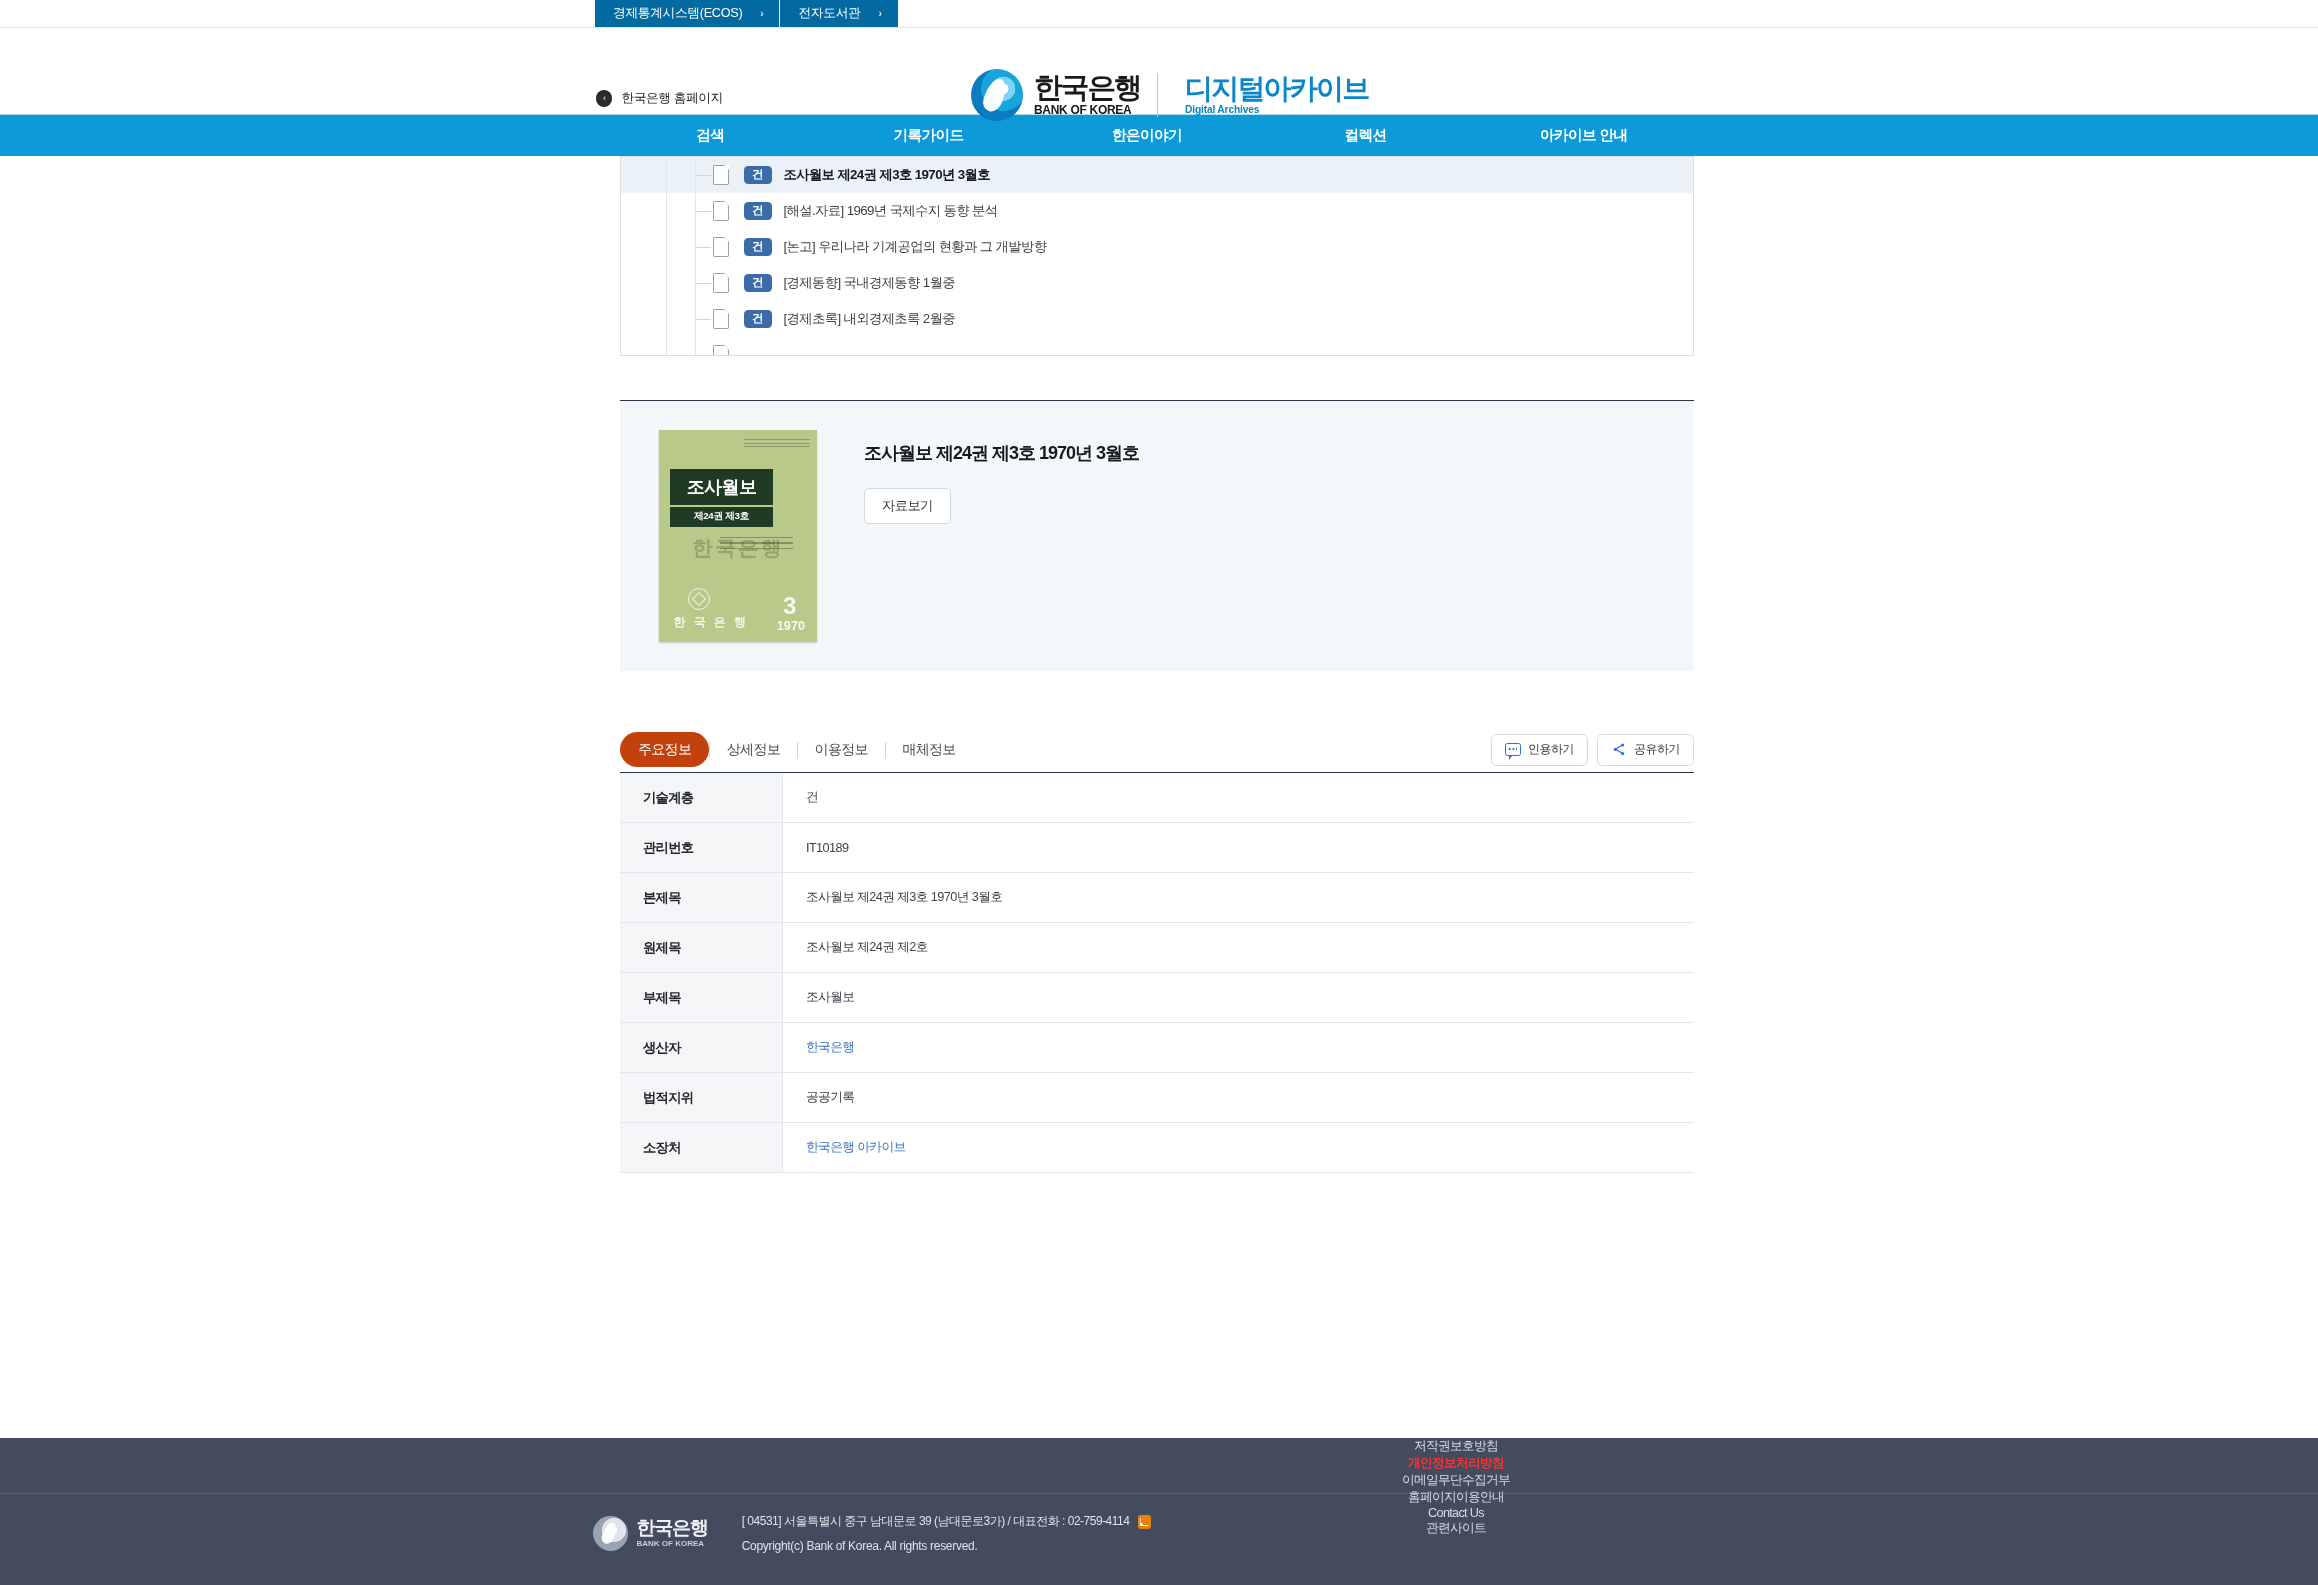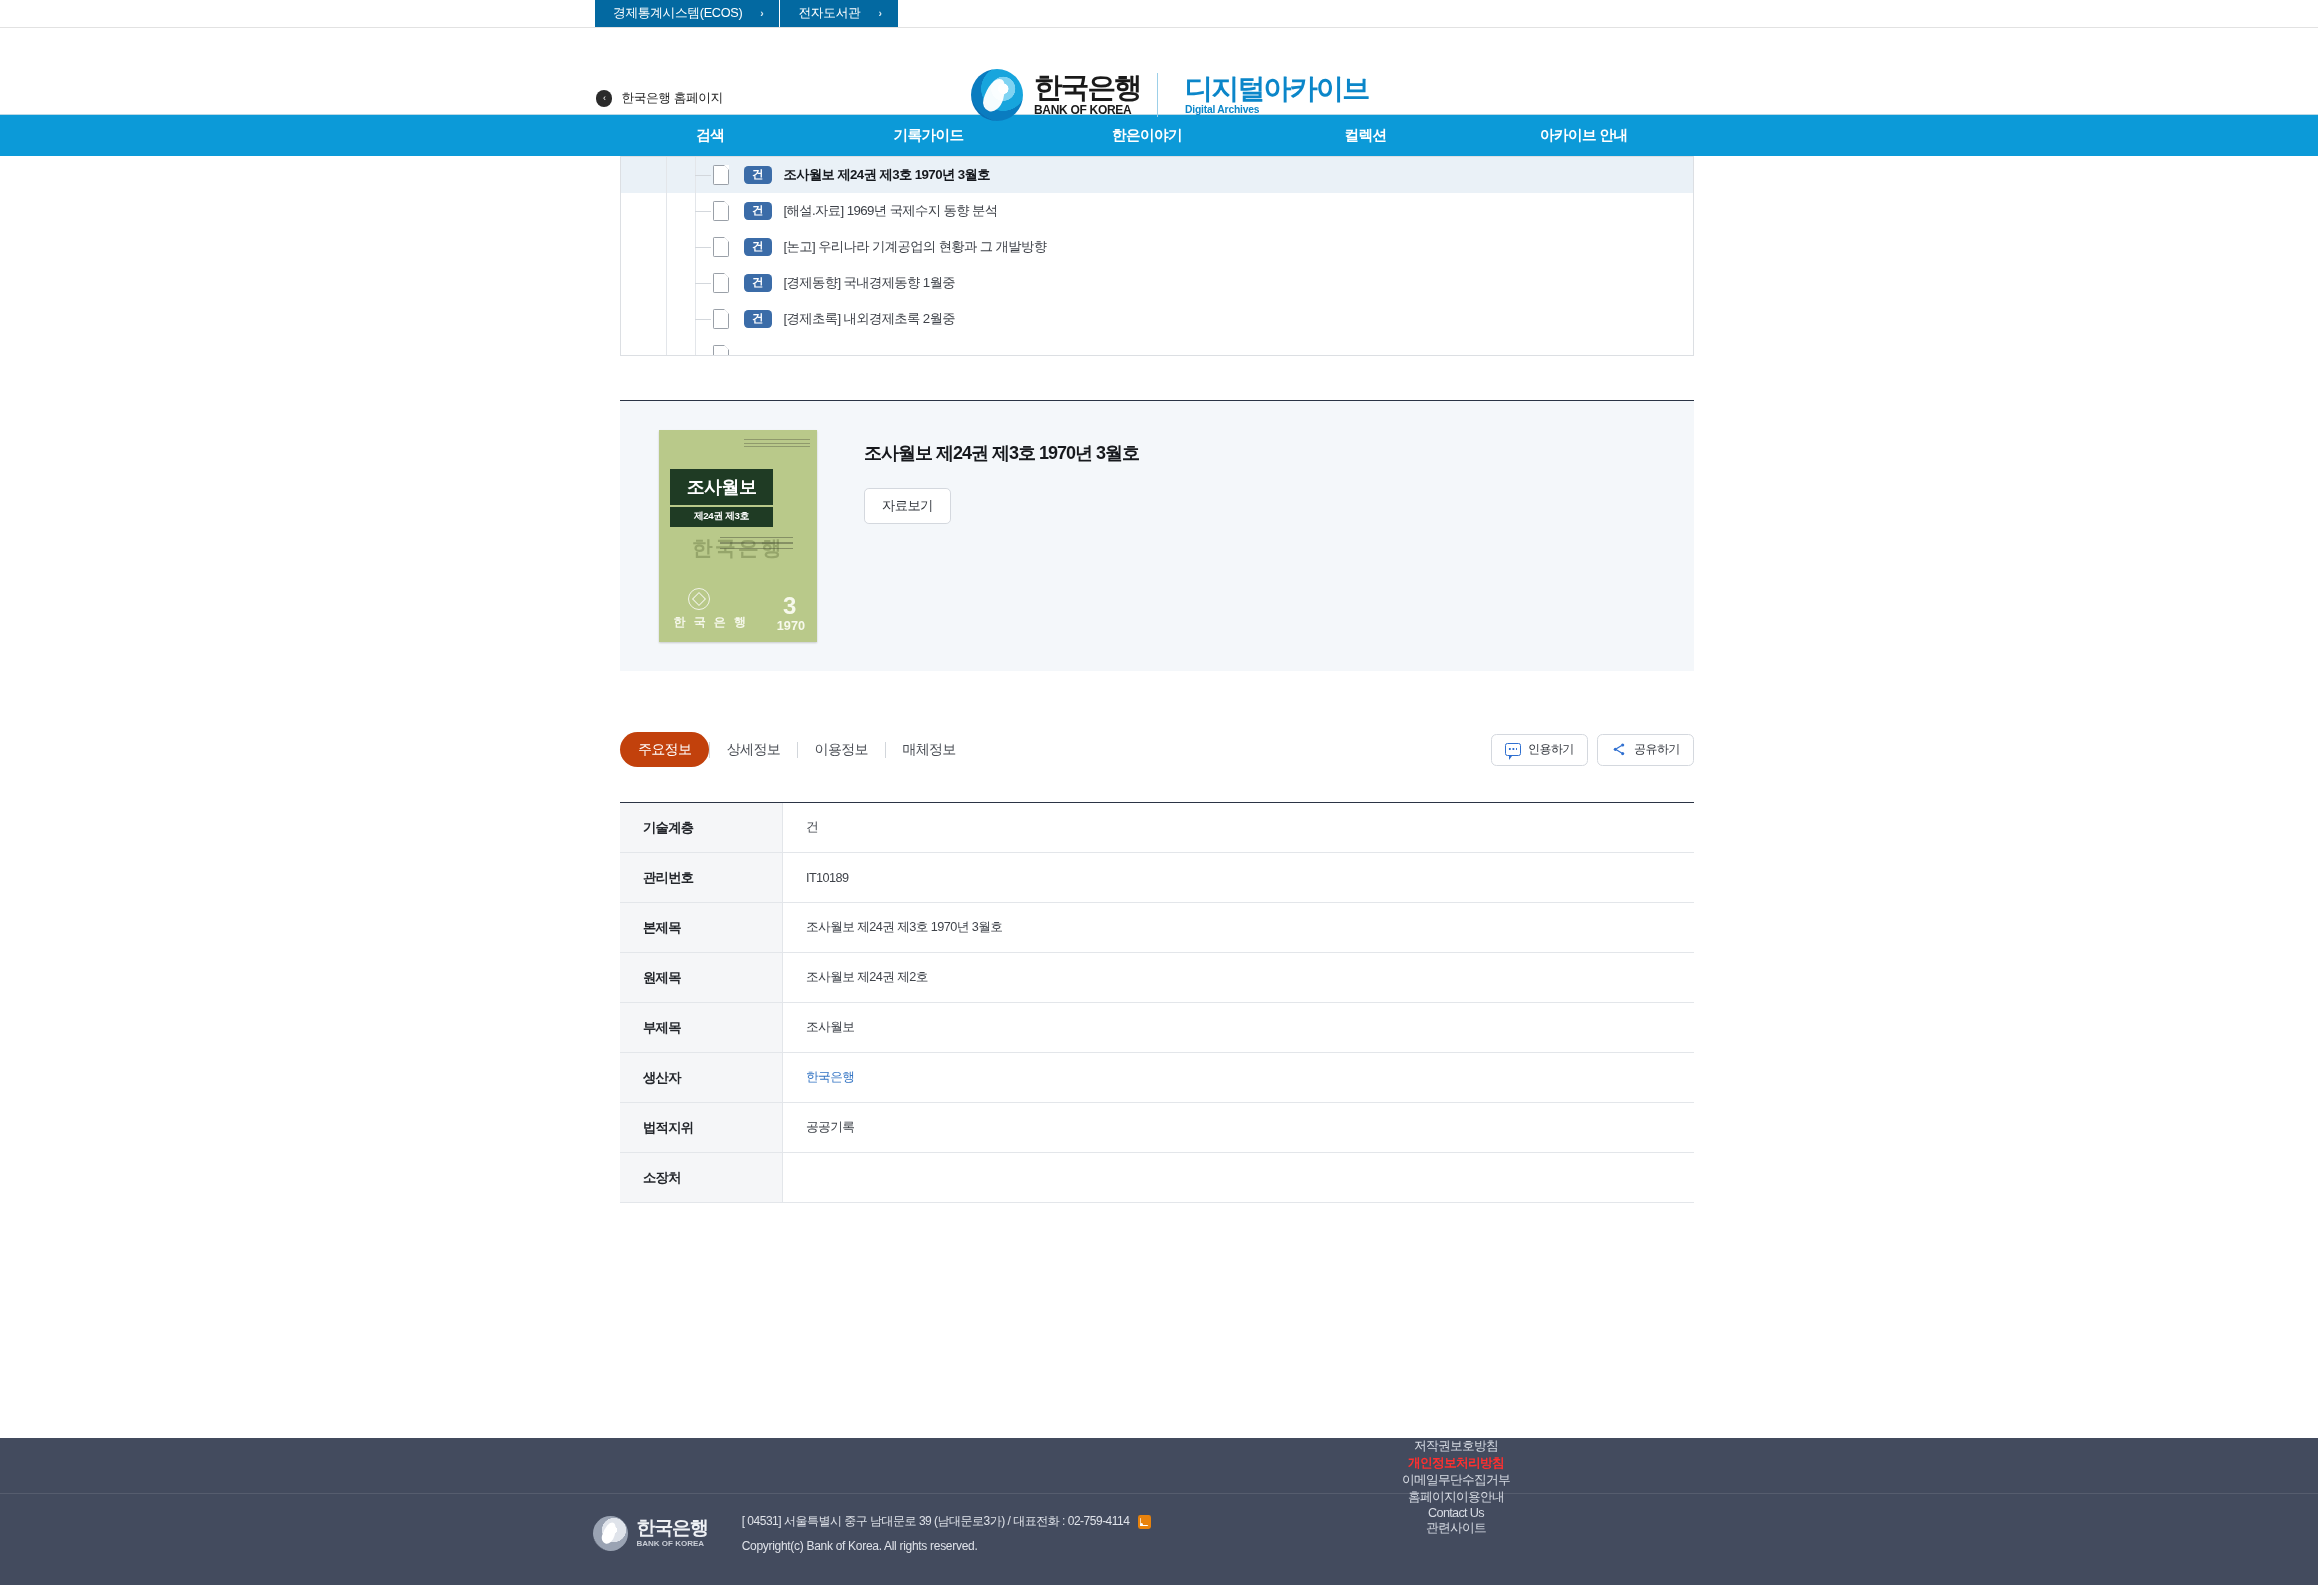--- a/index.html
+++ b/index.html
@@ -302,21 +302,21 @@
     border-color: #2f6fd0 transparent transparent transparent;
   }
   .ico-quote .dots {
     position: absolute; left: 1.8px; top: 3.6px;
     width: 9.7px; height: 2.4px;
     background: radial-gradient(circle, #2f6fd0 45%, transparent 48%) 0 0 / 3.6px 2.4px repeat-x;
   }
   .ico-share { width: 16px; height: 14.6px; flex: none; }
 
   
-  .dtable { margin-top: 35px; border-top: 1.2px solid #2b3445; }
+  .dtable { margin-top: 5px; border-top: 1.2px solid #2b3445; }
   .drow { display: flex; border-bottom: 0.6px solid #e3e6ea; min-height: 50px; }
   .dth {
     width: 163px; flex: none;
     background: #f5f6f8;
     display: flex; align-items: center;
     padding-left: 23px;
     font-size: 13.3px; font-weight: 800; color: #23262b;
     letter-spacing: -0.7px;
     border-right: 0.6px solid #e3e6ea;
   }
@@ -572,20 +572,21 @@
     <div class="drow">
       <div class="dth">생산자</div>
       <div class="dtd link">한국은행</div>
     </div>
     <div class="drow">
       <div class="dth">법적지위</div>
       <div class="dtd">공공기록</div>
     </div>
     <div class="drow">
       <div class="dth">소장처</div>
+      <div class="dtd link">한국은행 아카이브</div>
     </div>
   </div>
 
 </div>
 
 <div class="footer">
   <div class="footer-links">
     <span class="flink">저작권보호방침</span>
     <span class="flink-sep"></span>
     <span class="flink alert">개인정보처리방침</span>

